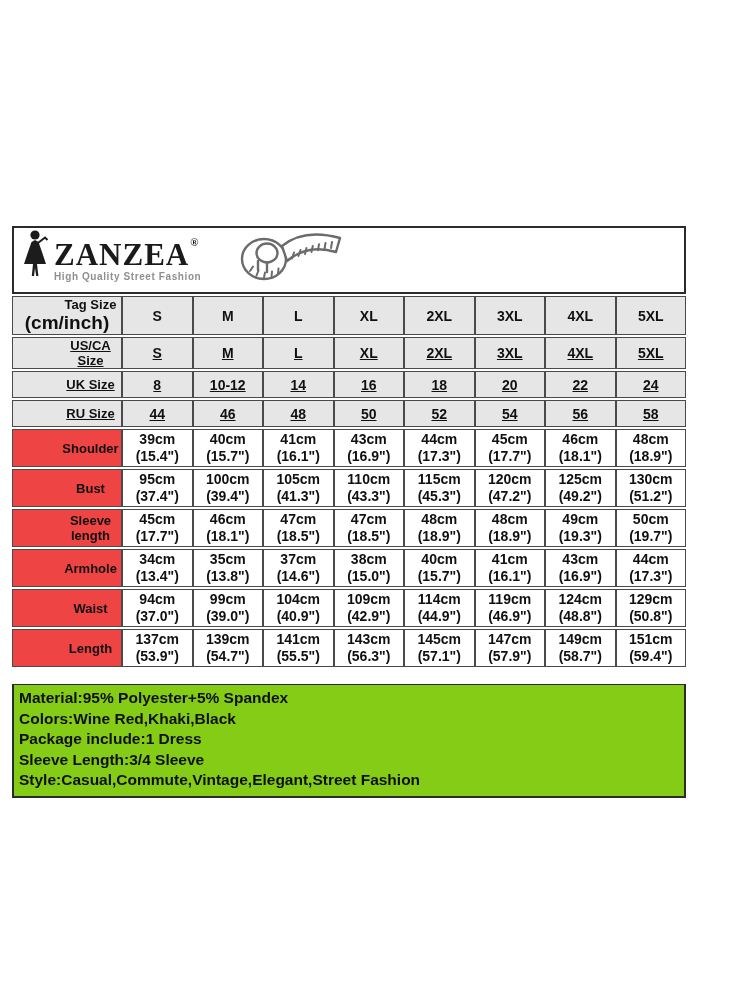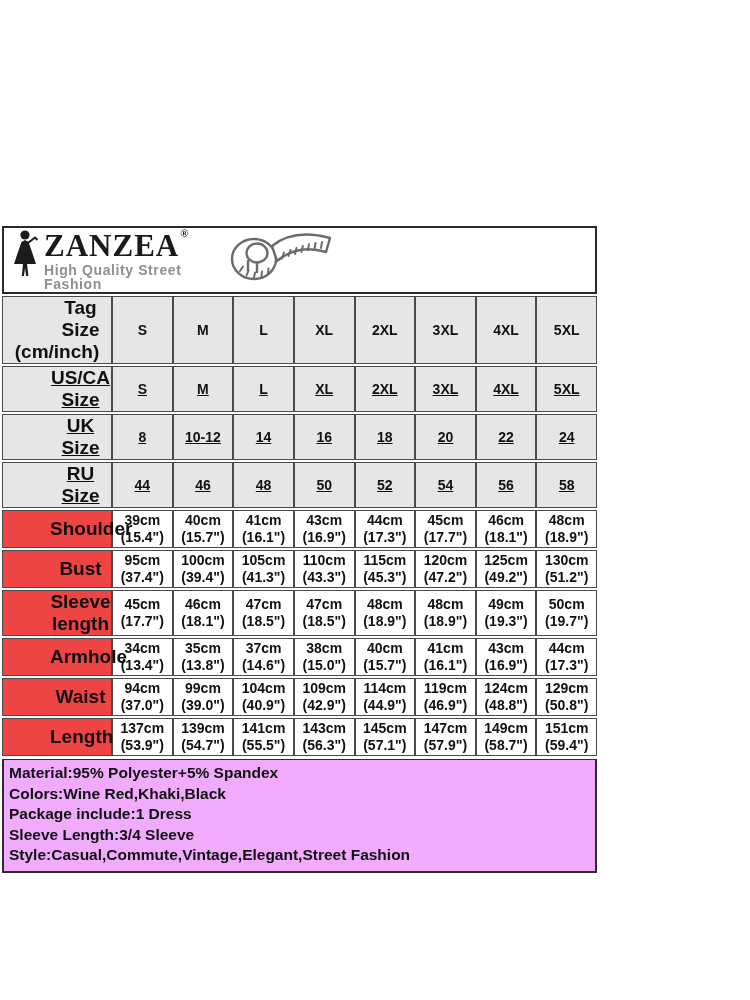--- a/index.html
+++ b/index.html
@@ -1,48 +1,48 @@
 <!DOCTYPE html>
 <html><head>
 <meta charset="utf-8">
 <style>
   html,body{margin:0;padding:0;background:#fff;}
   .canvas{position:relative;width:750px;height:1000px;background:#ffffff;overflow:hidden;
           font-family:"Liberation Sans",sans-serif;color:#101010;}
-  .content{position:absolute;top:226px;left:2px;width:595px;}
+  .content{position:absolute;top:226px;left:12px;width:674px;}
 
   
   .header-box{box-sizing:border-box;border:2px solid #2b2b2b;height:68px;
               display:flex;align-items:center;background:#fff;}
   .logo{display:flex;align-items:center;width:212px;padding-left:8px;box-sizing:border-box;}
   .logo-figure{flex:0 0 auto;margin-right:2px;}
   .logo-text{display:flex;flex-direction:column;line-height:1;}
   .brand-row{font-family:"Liberation Serif",serif;font-weight:700;font-size:31px;
              letter-spacing:1px;color:#1a1a1a;display:flex;align-items:flex-start;}
   .reg{font-size:11px;margin-left:1px;margin-top:-2px;}
-  .tagline{font-size:14px;color:#8f8f8f;letter-spacing:0.6px;margin-top:2px;font-weight:700;}
+  .tagline{font-size:10px;color:#8f8f8f;letter-spacing:0.6px;margin-top:2px;font-weight:700;}
   .disclaimer{flex:1;text-align:center;font-weight:700;font-size:14.5px;line-height:21px;}
   .tape{width:128px;display:flex;justify-content:center;align-items:center;}
 
   
   table.size{width:100%;border-collapse:separate;border-spacing:0 2px;table-layout:fixed;}
   table.size th,table.size td{border:1px solid #4a4a4a;text-align:center;vertical-align:middle;
         font-weight:700;font-size:14px;padding:0;background:#fff;}
   tr.gray th,tr.gray td{background:#e6e6e6;}
   tr.measure th{background:#ef4444;}
   tr.r-tag th,tr.r-tag td{height:34px;}
   tr.r-plain th,tr.r-plain td{height:25px;text-decoration:underline;}
   tr.measure th,tr.measure td{height:36px;}
-  .lbl-l1{font-size:19px;margin-left:47px;}
+  .lbl-l1{font-size:13px;margin-left:47px;}
   .lbl-l2{font-size:19px;}
   .cm,.in{line-height:17px;font-size:14px;}
 
   
   .details-box{box-sizing:border-box;border:2px solid #2b2b2b;border-top:1px solid #2b2b2b;
-               margin-top:1px;padding:3px 12px 5px 5px;background:#f0abfc;}
+               margin-top:15px;padding:3px 12px 5px 5px;background:#84cc16;}
   .details-box div{font-weight:700;font-size:15.5px;line-height:20.5px;text-align:left;}
 </style>
 </head>
 <body>
 
 <div class="canvas">
   <div class="content">
 
     <div class="header-box">
       <div class="logo">

